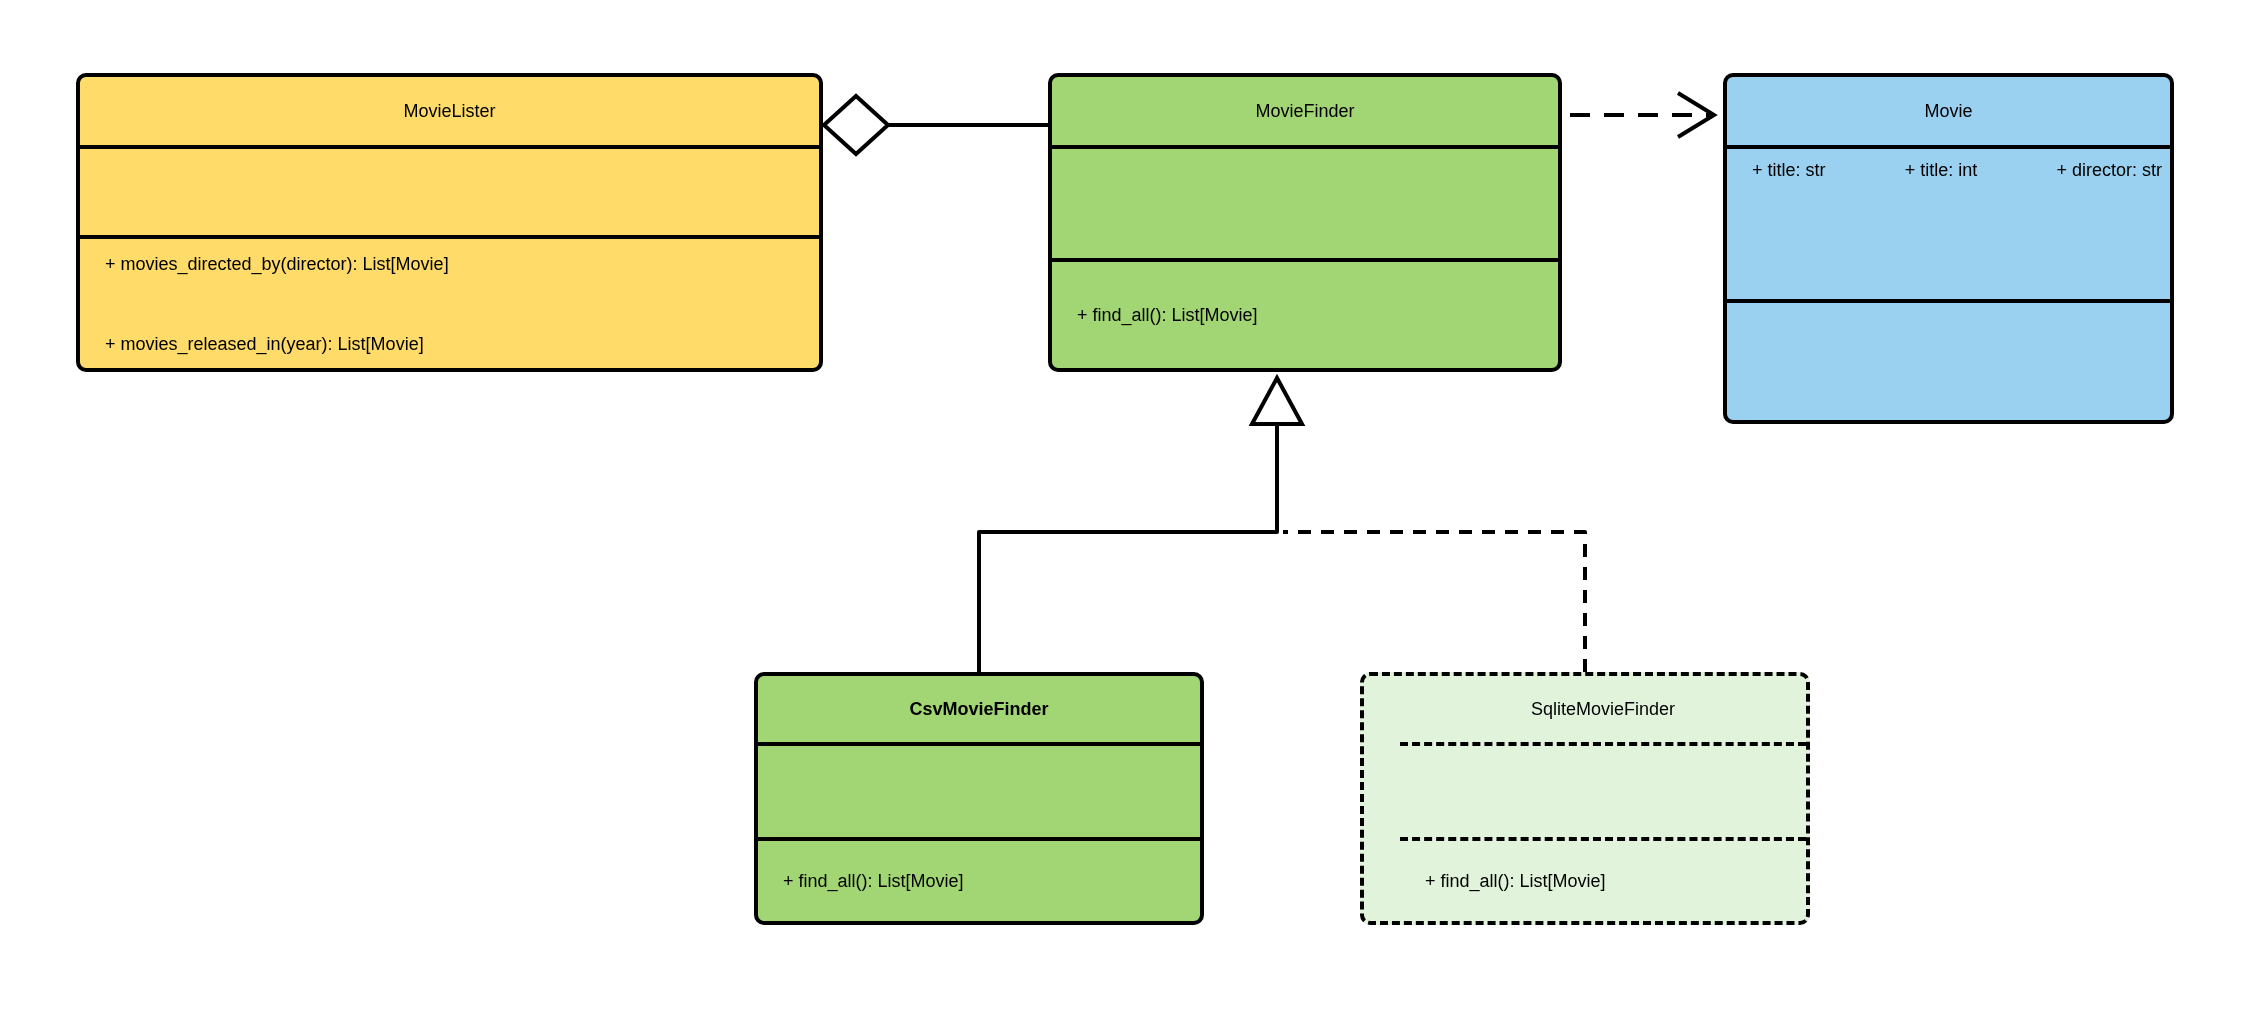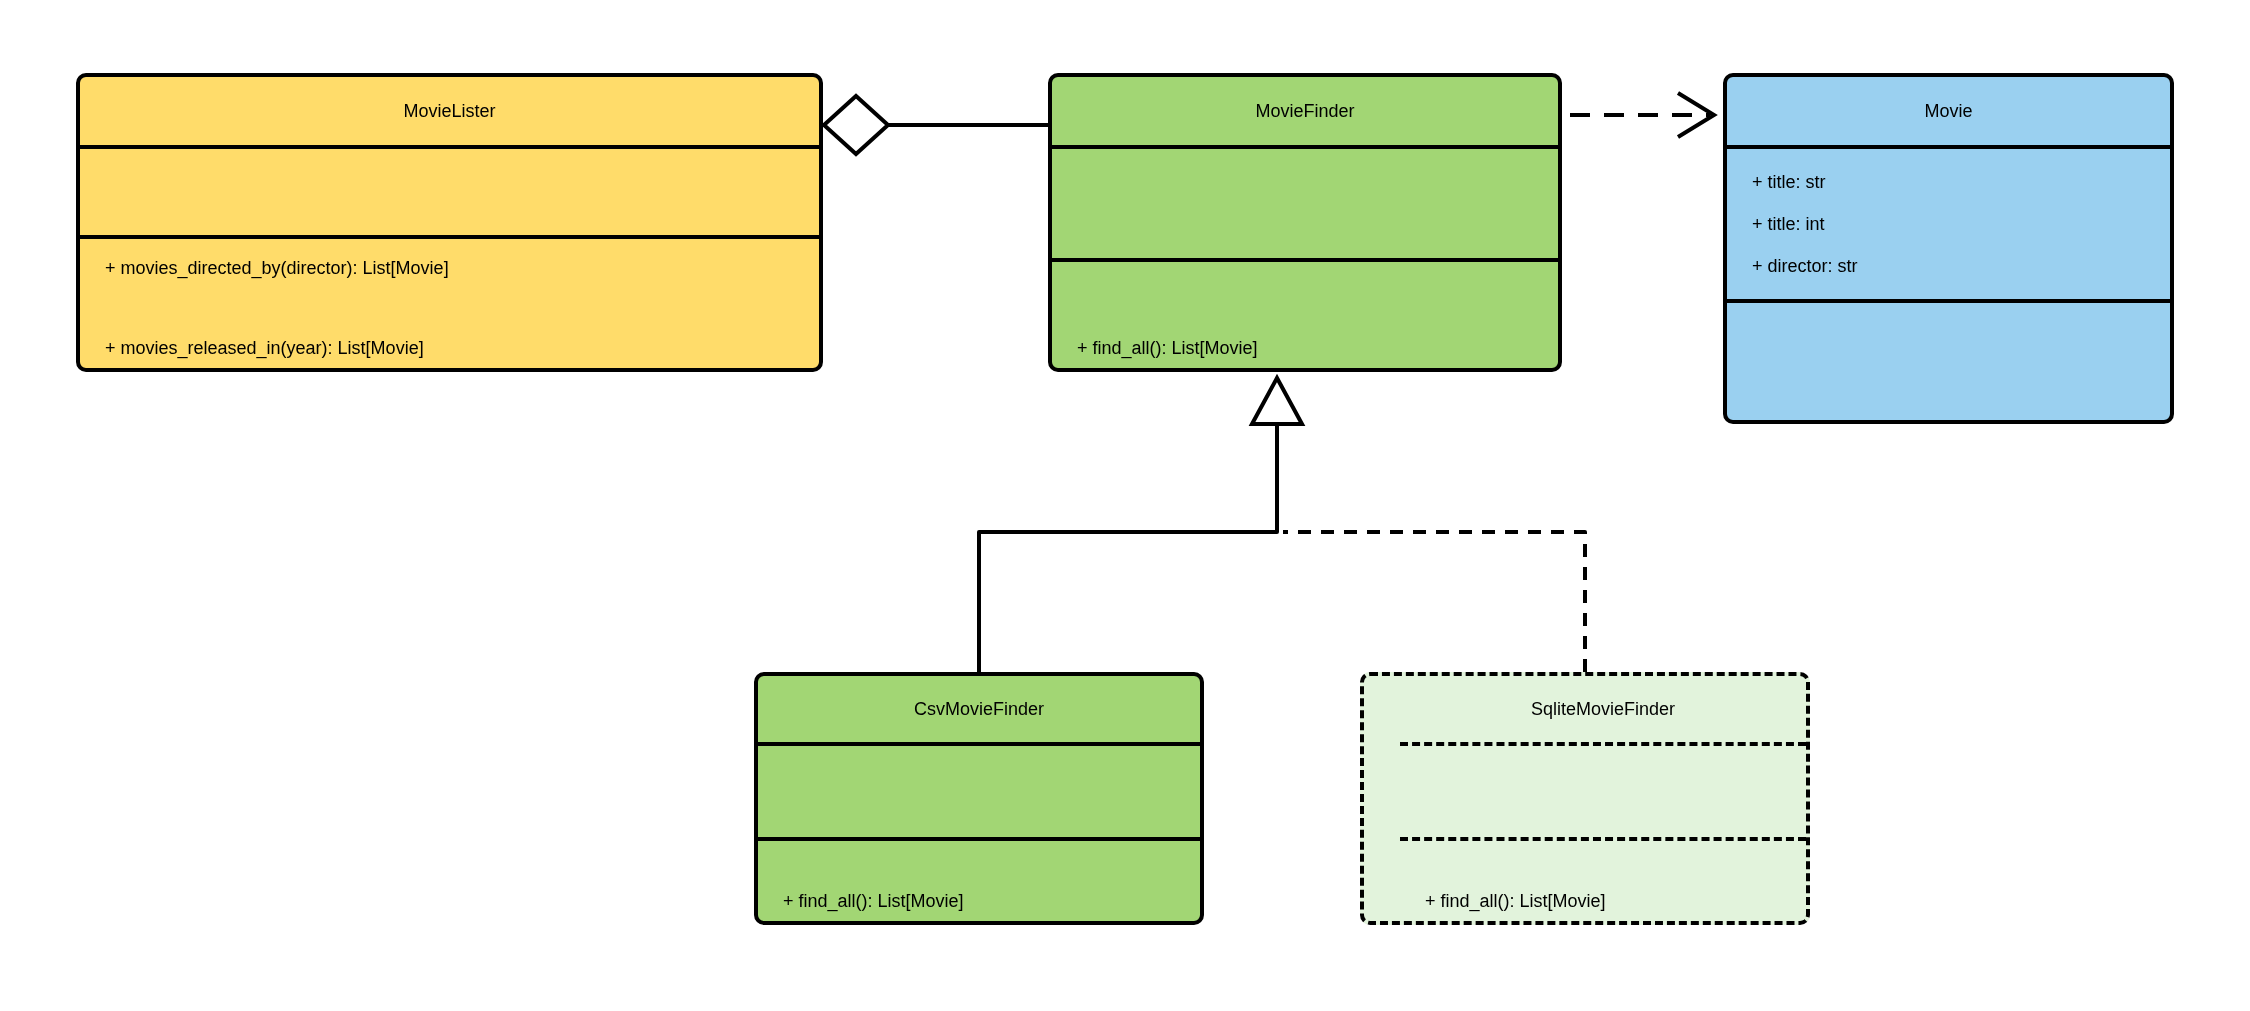--- a/index.html
+++ b/index.html
@@ -26,31 +26,31 @@
     align-items: center;
     justify-content: center;
     border-bottom: 4px solid #000;
     flex: 0 0 auto;
   }
   .dashed .cmp-header { border-bottom-style: dashed; }
   .cmp-attrs {
     border-bottom: 4px solid #000;
     flex: 0 0 auto;
     display: flex;
-    flex-direction: column;
-    justify-content: center;
+    flex-direction: row;
+    justify-content: space-between;
     padding-left: 25px;
     padding-right: 8px;
   }
   .dashed .cmp-attrs { border-bottom-style: dashed; }
   .cmp-methods {
     flex: 1 1 auto;
     display: flex;
     flex-direction: column;
-    justify-content: flex-end;
+    justify-content: center;
     padding-left: 25px;
     padding-right: 8px;
     gap: 40px;
   }
   .member-line { line-height: 40px; white-space: nowrap; }
   .attr-line   { line-height: 42px; white-space: nowrap; }
 
   
   #movie-lister  { left: 76px;   top: 73px;  width: 747px; height: 299px; }
   #movie-lister  .cmp-header { height: 72px; }
@@ -58,21 +58,21 @@
 
   #movie-finder  { left: 1048px; top: 73px;  width: 514px; height: 299px; }
   #movie-finder  .cmp-header { height: 72px; }
   #movie-finder  .cmp-attrs  { height: 113px; }
 
   #movie         { left: 1723px; top: 73px;  width: 451px; height: 351px; }
   #movie         .cmp-header { height: 72px; }
   #movie         .cmp-attrs  { height: 154px; }
 
   #csv-movie-finder    { left: 754px;  top: 672px; width: 450px; height: 253px; }
-  #csv-movie-finder    .cmp-header { height: 70px; }
+  #csv-movie-finder    .cmp-header { height: 70px; font-weight: bold; }
   #csv-movie-finder    .cmp-attrs  { height: 95px; }
 
   #sqlite-movie-finder { left: 1360px; top: 672px; width: 450px; height: 253px; }
   #sqlite-movie-finder .cmp-header { height: 70px; }
   #sqlite-movie-finder .cmp-attrs  { height: 95px; }
 
   #connector-layer {
     position: absolute;
     left: 0; top: 0;
     width: 2250px;

